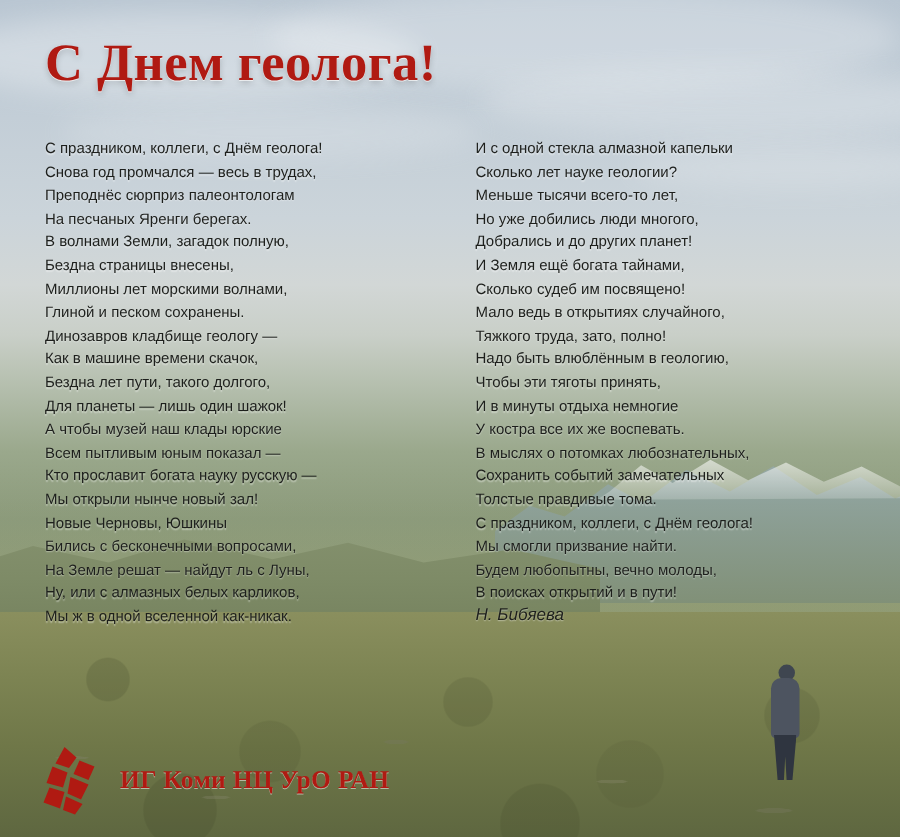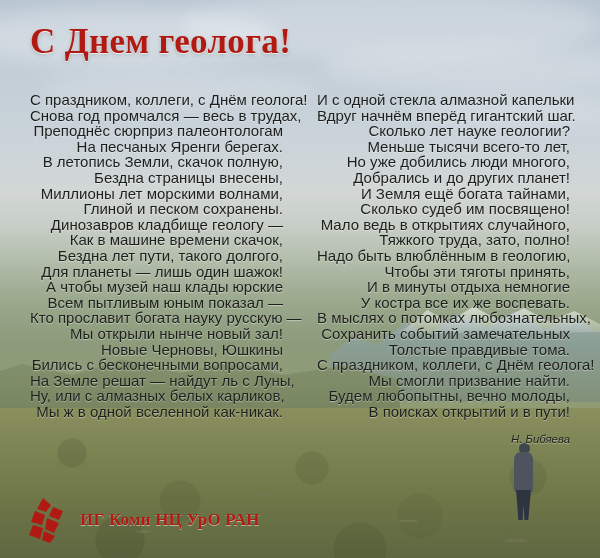--- a/index.html
+++ b/index.html
@@ -188,30 +188,27 @@
     left: 30px;
     top: 92px;
     width: 546px;
     display: flex;
     gap: 34px;
   }
   .col {
     width: 253px;
   }
   .line {
-    font-size: 15px;
+    font-size: 10px;
     line-height: 15.6px;
     color: #1d1f1c;
     white-space: nowrap;
     text-shadow: 0 1px 1px rgba(255,255,255,.45);
-    text-align: right;
   }
   .author {
-    margin-top: 14px;
-    text-align: right;
     font-size: 11.4px;
     font-style: italic;
     color: #1d1f1c;
     text-shadow: 0 1px 1px rgba(255,255,255,.45);
   }
 
   
   .logo-block {
     position: absolute;
     left: 20px;
@@ -259,41 +256,40 @@
   </div>
 
   <div class="title">С Днем геолога!</div>
 
   <div class="poem">
     <div class="col" id="left-col">
         <div class="line">С праздником, коллеги, с Днём геолога!</div>
         <div class="line">Снова год промчался — весь в трудах,</div>
         <div class="line">Преподнёс сюрприз палеонтологам</div>
         <div class="line">На песчаных Яренги берегах.</div>
-        <div class="line">В летопись Земли, скачок полную,</div>
+        <div class="line">В волнами Земли, загадок полную,</div>
         <div class="line">Бездна страницы внесены,</div>
         <div class="line">Миллионы лет морскими волнами,</div>
         <div class="line">Глиной и песком сохранены.</div>
         <div class="line">Динозавров кладбище геологу —</div>
         <div class="line">Как в машине времени скачок,</div>
         <div class="line">Бездна лет пути, такого долгого,</div>
         <div class="line">Для планеты — лишь один шажок!</div>
         <div class="line">А чтобы музей наш клады юрские</div>
         <div class="line">Всем пытливым юным показал —</div>
         <div class="line">Кто прославит богата науку русскую —</div>
         <div class="line">Мы открыли нынче новый зал!</div>
         <div class="line">Новые Черновы, Юшкины</div>
         <div class="line">Бились с бесконечными вопросами,</div>
         <div class="line">На Земле решат — найдут ль с Луны,</div>
         <div class="line">Ну, или с алмазных белых карликов,</div>
         <div class="line">Мы ж в одной вселенной как-никак.</div>
       </div>
     <div class="col" id="right-col">
       <div class="line">И с одной стекла алмазной капельки</div>
-        <div class="line">Вдруг начнём вперёд гигантский шаг.</div>
         <div class="line">Сколько лет науке геологии?</div>
         <div class="line">Меньше тысячи всего-то лет,</div>
         <div class="line">Но уже добились люди многого,</div>
         <div class="line">Добрались и до других планет!</div>
         <div class="line">И Земля ещё богата тайнами,</div>
         <div class="line">Сколько судеб им посвящено!</div>
         <div class="line">Мало ведь в открытиях случайного,</div>
         <div class="line">Тяжкого труда, зато, полно!</div>
         <div class="line">Надо быть влюблённым в геологию,</div>
         <div class="line">Чтобы эти тяготы принять,</div>

